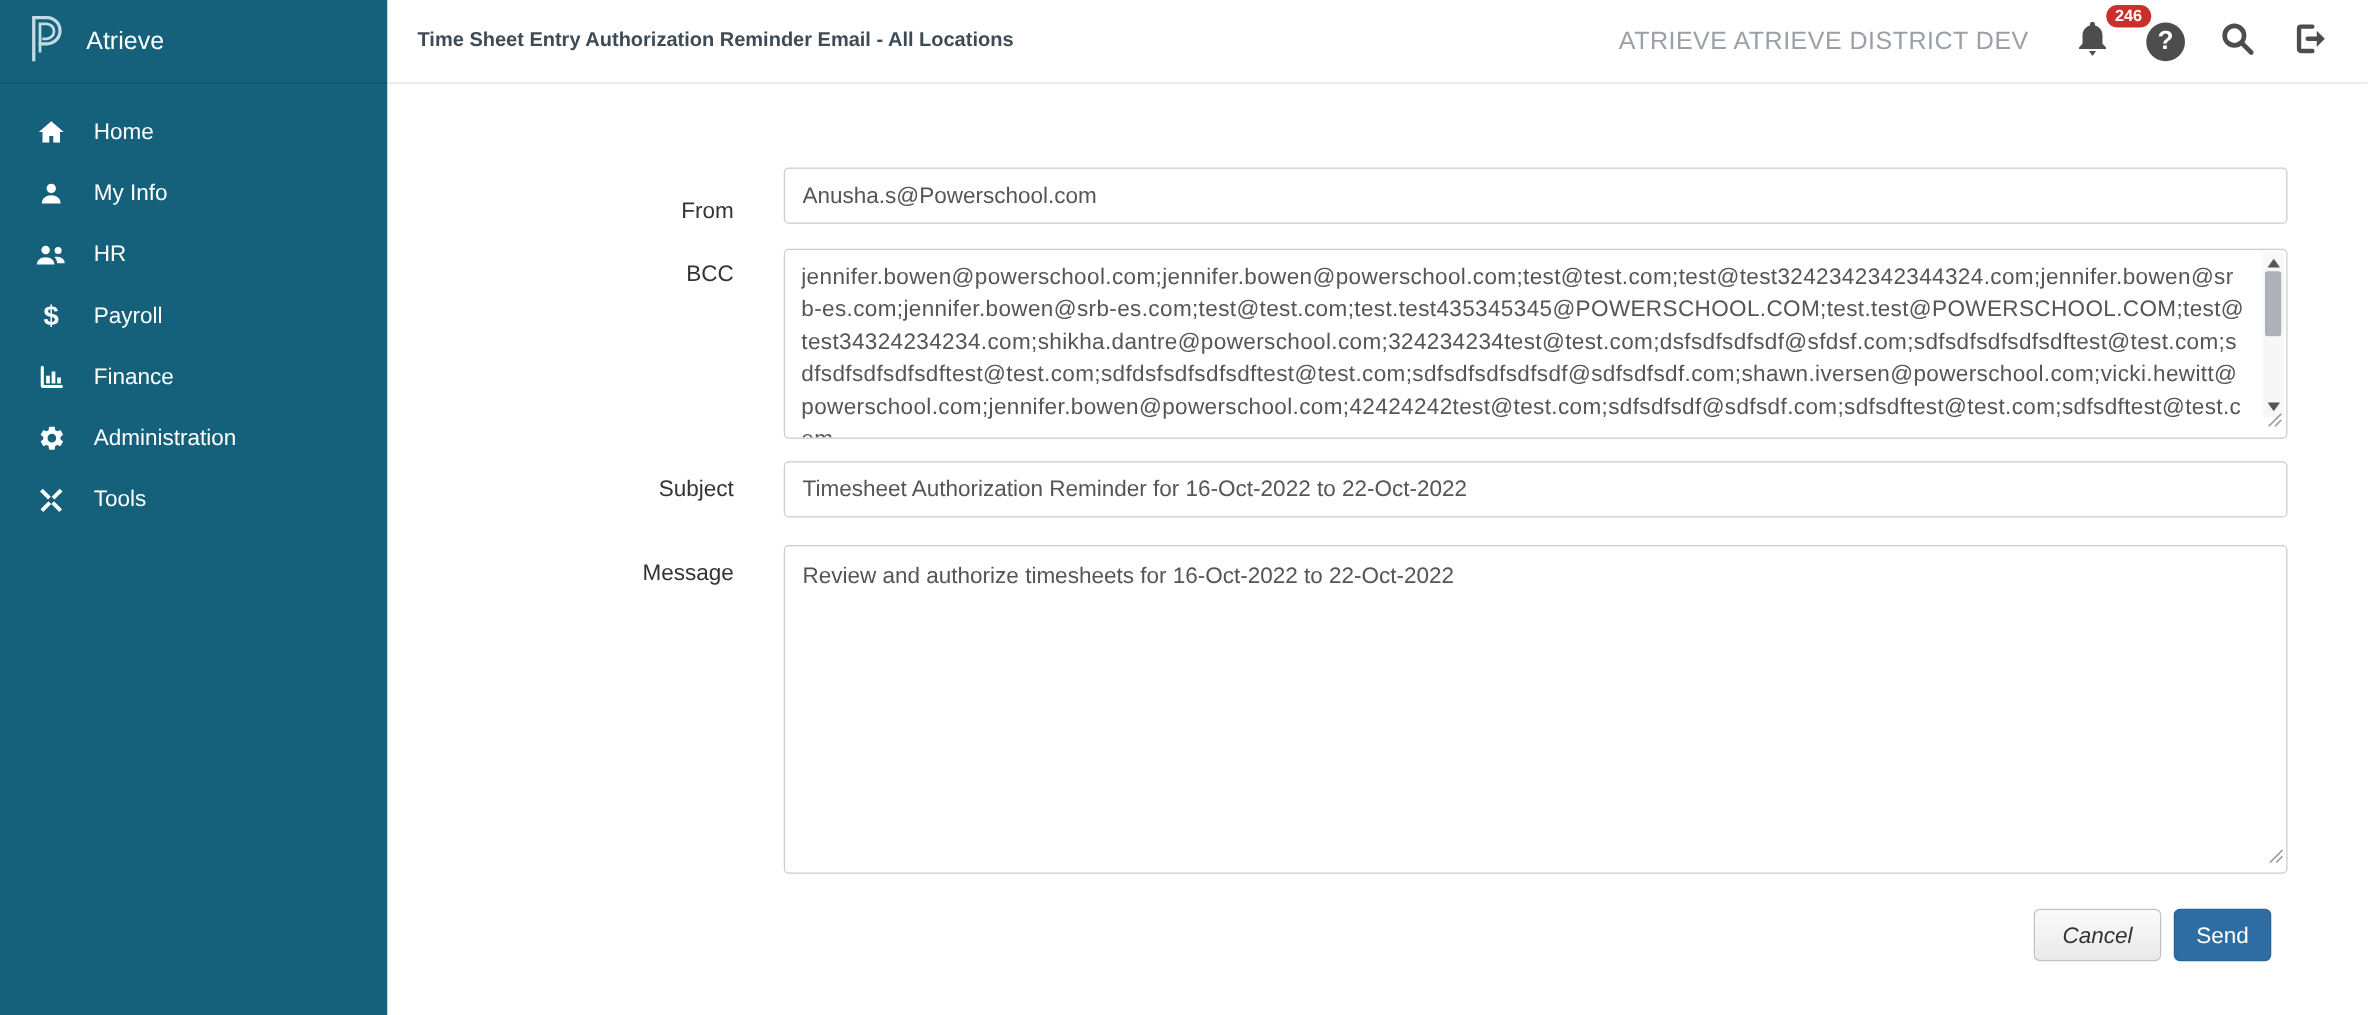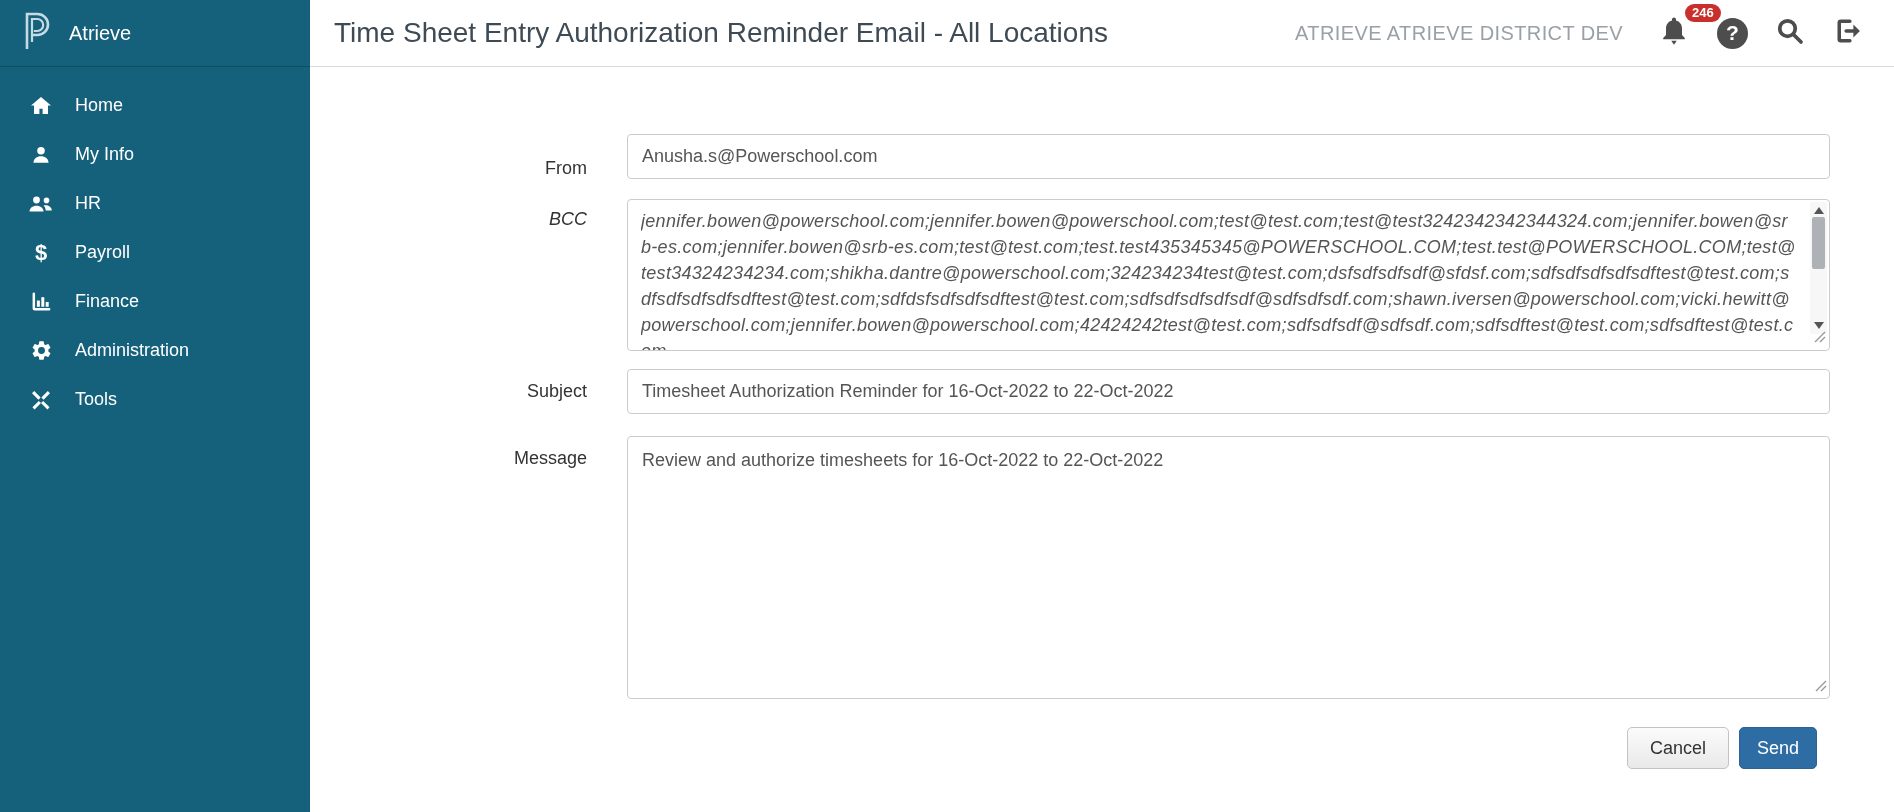--- a/index.html
+++ b/index.html
@@ -28,21 +28,21 @@
   }
   .nav-icon { width:30px; display:flex; justify-content:center; align-items:center; flex-shrink:0; }
   .glyph-dollar { font-size:22px; font-weight:bold; color:#fff; line-height:1; }
 
   
   .main { flex:1; display:flex; flex-direction:column; min-width:0; }
   .header {
     height:67px; flex-shrink:0; border-bottom:1px solid #dcdcdc;
     display:flex; align-items:center; padding:0 30px 0 24px; background:#fff;
   }
-  .page-title { font-size:28px; color:#3e4a54; font-weight:400; white-space:nowrap; }
+  .page-title { font-size:16px; color:#3e4a54; font-weight:700; white-space:nowrap; }
   .header-right { margin-left:auto; display:flex; align-items:center; gap:27px; }
   .env-name { font-size:20px; color:#9aa0a5; letter-spacing:0.4px; margin-right:8px; white-space:nowrap; }
   .hicon { cursor:pointer; display:flex; align-items:center; justify-content:center; }
   .bell-wrap { position:relative; }
   .badge {
     position:absolute; top:-10px; left:27px; background:#c9302c; color:#fff;
     font-size:13px; font-weight:bold; padding:2px 7px 3px; border-radius:10px;
     line-height:1; white-space:nowrap;
   }
   .help-circle {
@@ -55,21 +55,21 @@
   .content { flex:1; overflow:hidden; background:#fff; }
   .form { padding-top:67px; }
   .row { display:flex; }
   .lbl {
     width:317px; flex-shrink:0; text-align:right; padding-right:40px;
     font-size:18px; color:#333;
   }
   .field { flex:1; margin-right:64px; position:relative; }
 
   .row-from { align-items:flex-end; margin-bottom:20px; }
-  .row-bcc { margin-bottom:18px;font-style:italic; }
+  .row-bcc { margin-bottom:18px; }
   .row-bcc .lbl { padding-top:10px; }
   .row-subject { align-items:center; margin-bottom:22px;border-radius:15px; }
   .row-message { margin-bottom:28px; }
   .row-message .lbl { padding-top:12px; }
 
   input.text {
     width:100%; height:45px; border:1px solid #ccc; border-radius:4px;
     font-size:18px; color:#555; padding:0 14px; font-family:inherit;
     background:#fff; outline:none;
   }
@@ -103,21 +103,21 @@
     font-size:18px; line-height:26px; color:#555; padding:10px 14px;
     font-family:inherit; resize:none; outline:none; display:block; background:#fff;
   }
 
   .row-buttons { justify-content:flex-end; margin-right:77px; gap:10px; }
   .btn {
     height:42px; border-radius:5px; font-size:18px; font-family:inherit;
     cursor:pointer; padding:0 22px;
   }
   .btn-cancel {
-    background:linear-gradient(#fbfbfb,#e9e9e9); border:1px solid #c3c3c3; color:#333;
+    background:linear-gradient(#fbfbfb,#e9e9e9); border:1px solid #c3c3c3; color:#333;font-style:italic;
   }
   .btn-send { background:#2e6da4; border:1px solid #2a6496; color:#fff; padding:0 17px; }
 </style>
 </head>
 <body>
 
 <div class="app">
 
   <aside class="sidebar">
     <div class="brand">

